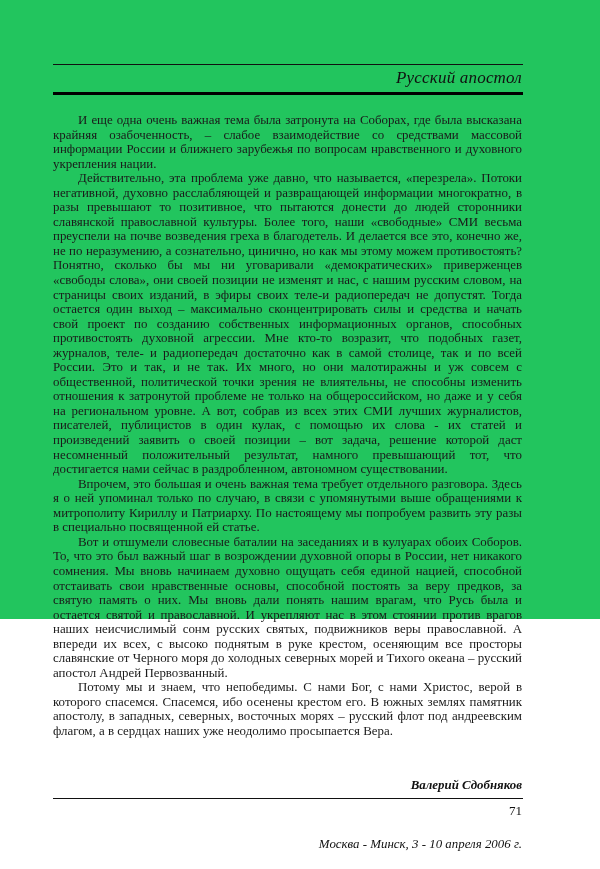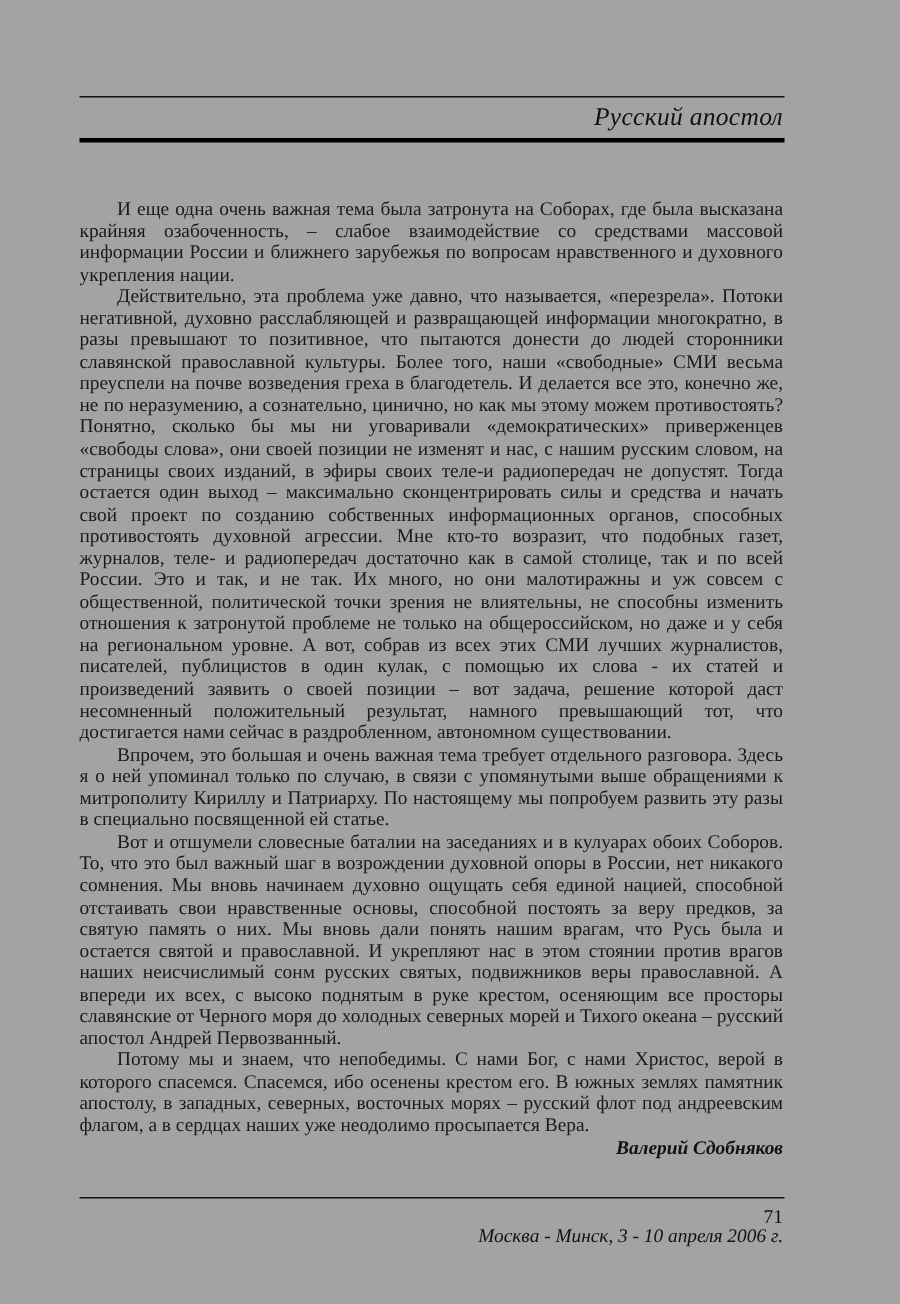--- a/index.html
+++ b/index.html
@@ -1,37 +1,37 @@
 <!DOCTYPE html>
 <html><head>
 <meta charset="utf-8">
 <style>
   html, body { margin: 0; padding: 0; background: #ffffff; }
   body { width: 600px; height: 869px; position: relative; overflow: hidden; }
-  .page { position: absolute; left: 0; top: 0; width: 600px; height: 869px; background: #a3a3a3; }
+  .page { position: absolute; left: 0; top: 0; width: 600px; height: 619px; background: #22c55e; }
   .rule-thin { position: absolute; left: 53px; width: 470px; top: 64px; height: 1px; background: #111; }
   .rule-thick { position: absolute; left: 53px; width: 470px; top: 92px; height: 3px; background: #000; }
   .running-head {
     position: absolute; right: 78px; top: 68px;
     font-family: "Liberation Serif", "DejaVu Serif", serif;
     font-style: italic; font-size: 17px; color: #111; letter-spacing: 0.2px;
   }
   .body-text {
-    position: absolute; left: 53px; top: 132px; width: 469px;
+    position: absolute; left: 53px; top: 113px; width: 469px;
     font-family: "Liberation Serif", "DejaVu Serif", serif;
     font-size: 12.9px; line-height: 14.55px; color: #1a1a1a;
     text-align: justify; hyphens: manual;
   }
   .body-text p { margin: 0; text-indent: 25px; }
   .signature {
     position: absolute; right: 78px; top: 757px;
     font-family: "Liberation Serif", "DejaVu Serif", serif;
     font-size: 12.9px; line-height: 16px; text-align: right; color: #111;
   }
-  .sig-name { font-weight: bold; font-style: italic; }
+  .sig-name { font-weight: bold; font-style: italic; margin-top: 20px; }
   .sig-place { font-style: italic; margin-top: 43px; }
   .rule-foot { position: absolute; left: 53px; width: 470px; top: 798px; height: 1px; background: #111; }
   .page-number {
     position: absolute; right: 78px; top: 803px;
     font-family: "Liberation Serif", "DejaVu Serif", serif;
     font-size: 13px; color: #111;
   }
 </style>
 </head>
 <body>

